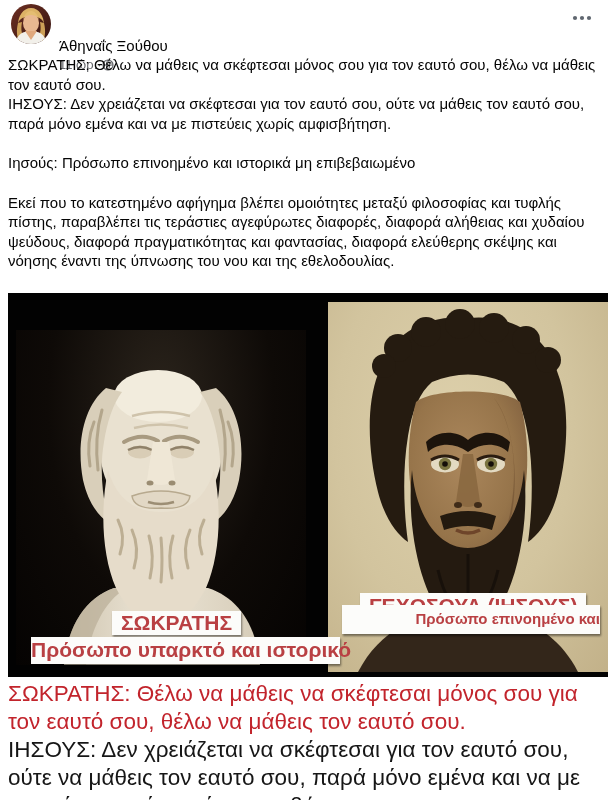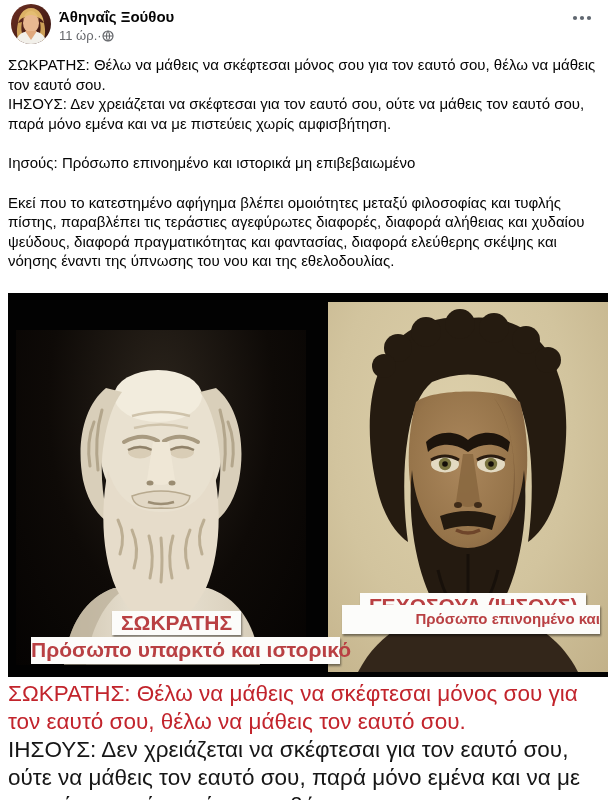--- a/index.html
+++ b/index.html
@@ -5,21 +5,21 @@
   html,body{margin:0;padding:0;background:#ffffff;}
   .page{position:relative;width:608px;height:800px;background:#fff;overflow:hidden;
         font-family:"Liberation Sans",sans-serif;color:#050505;}
 
   
   .header{position:absolute;top:0;left:0;right:0;height:52px;}
   .avatar{position:absolute;left:11px;top:4px;width:40px;height:40px;border-radius:50%;
           overflow:hidden;cursor:pointer;}
   .avatar svg{display:block;}
   .hmeta{position:absolute;left:59px;top:7px;}
-  .name{font-size:15px;font-weight:bold;color:#050505;line-height:19px;cursor:pointer;}
+  .name{font-size:15px;font-weight:normal;color:#050505;line-height:19px;cursor:pointer;margin-top:29px;}
   .sub{display:flex;align-items:center;gap:0;font-size:13px;color:#65676B;margin-top:2px;}
   .sub .ts{cursor:pointer;}
   .more{position:absolute;right:14px;top:8px;width:24px;height:20px;display:flex;
         align-items:center;justify-content:center;cursor:pointer;}
 
   
   .post-text{position:absolute;top:55px;left:8px;width:594px;font-size:15px;
              line-height:19.5px;color:#050505;}
   .para{margin:0 0 20px 0;}
   .para:last-child{margin-bottom:0;}

